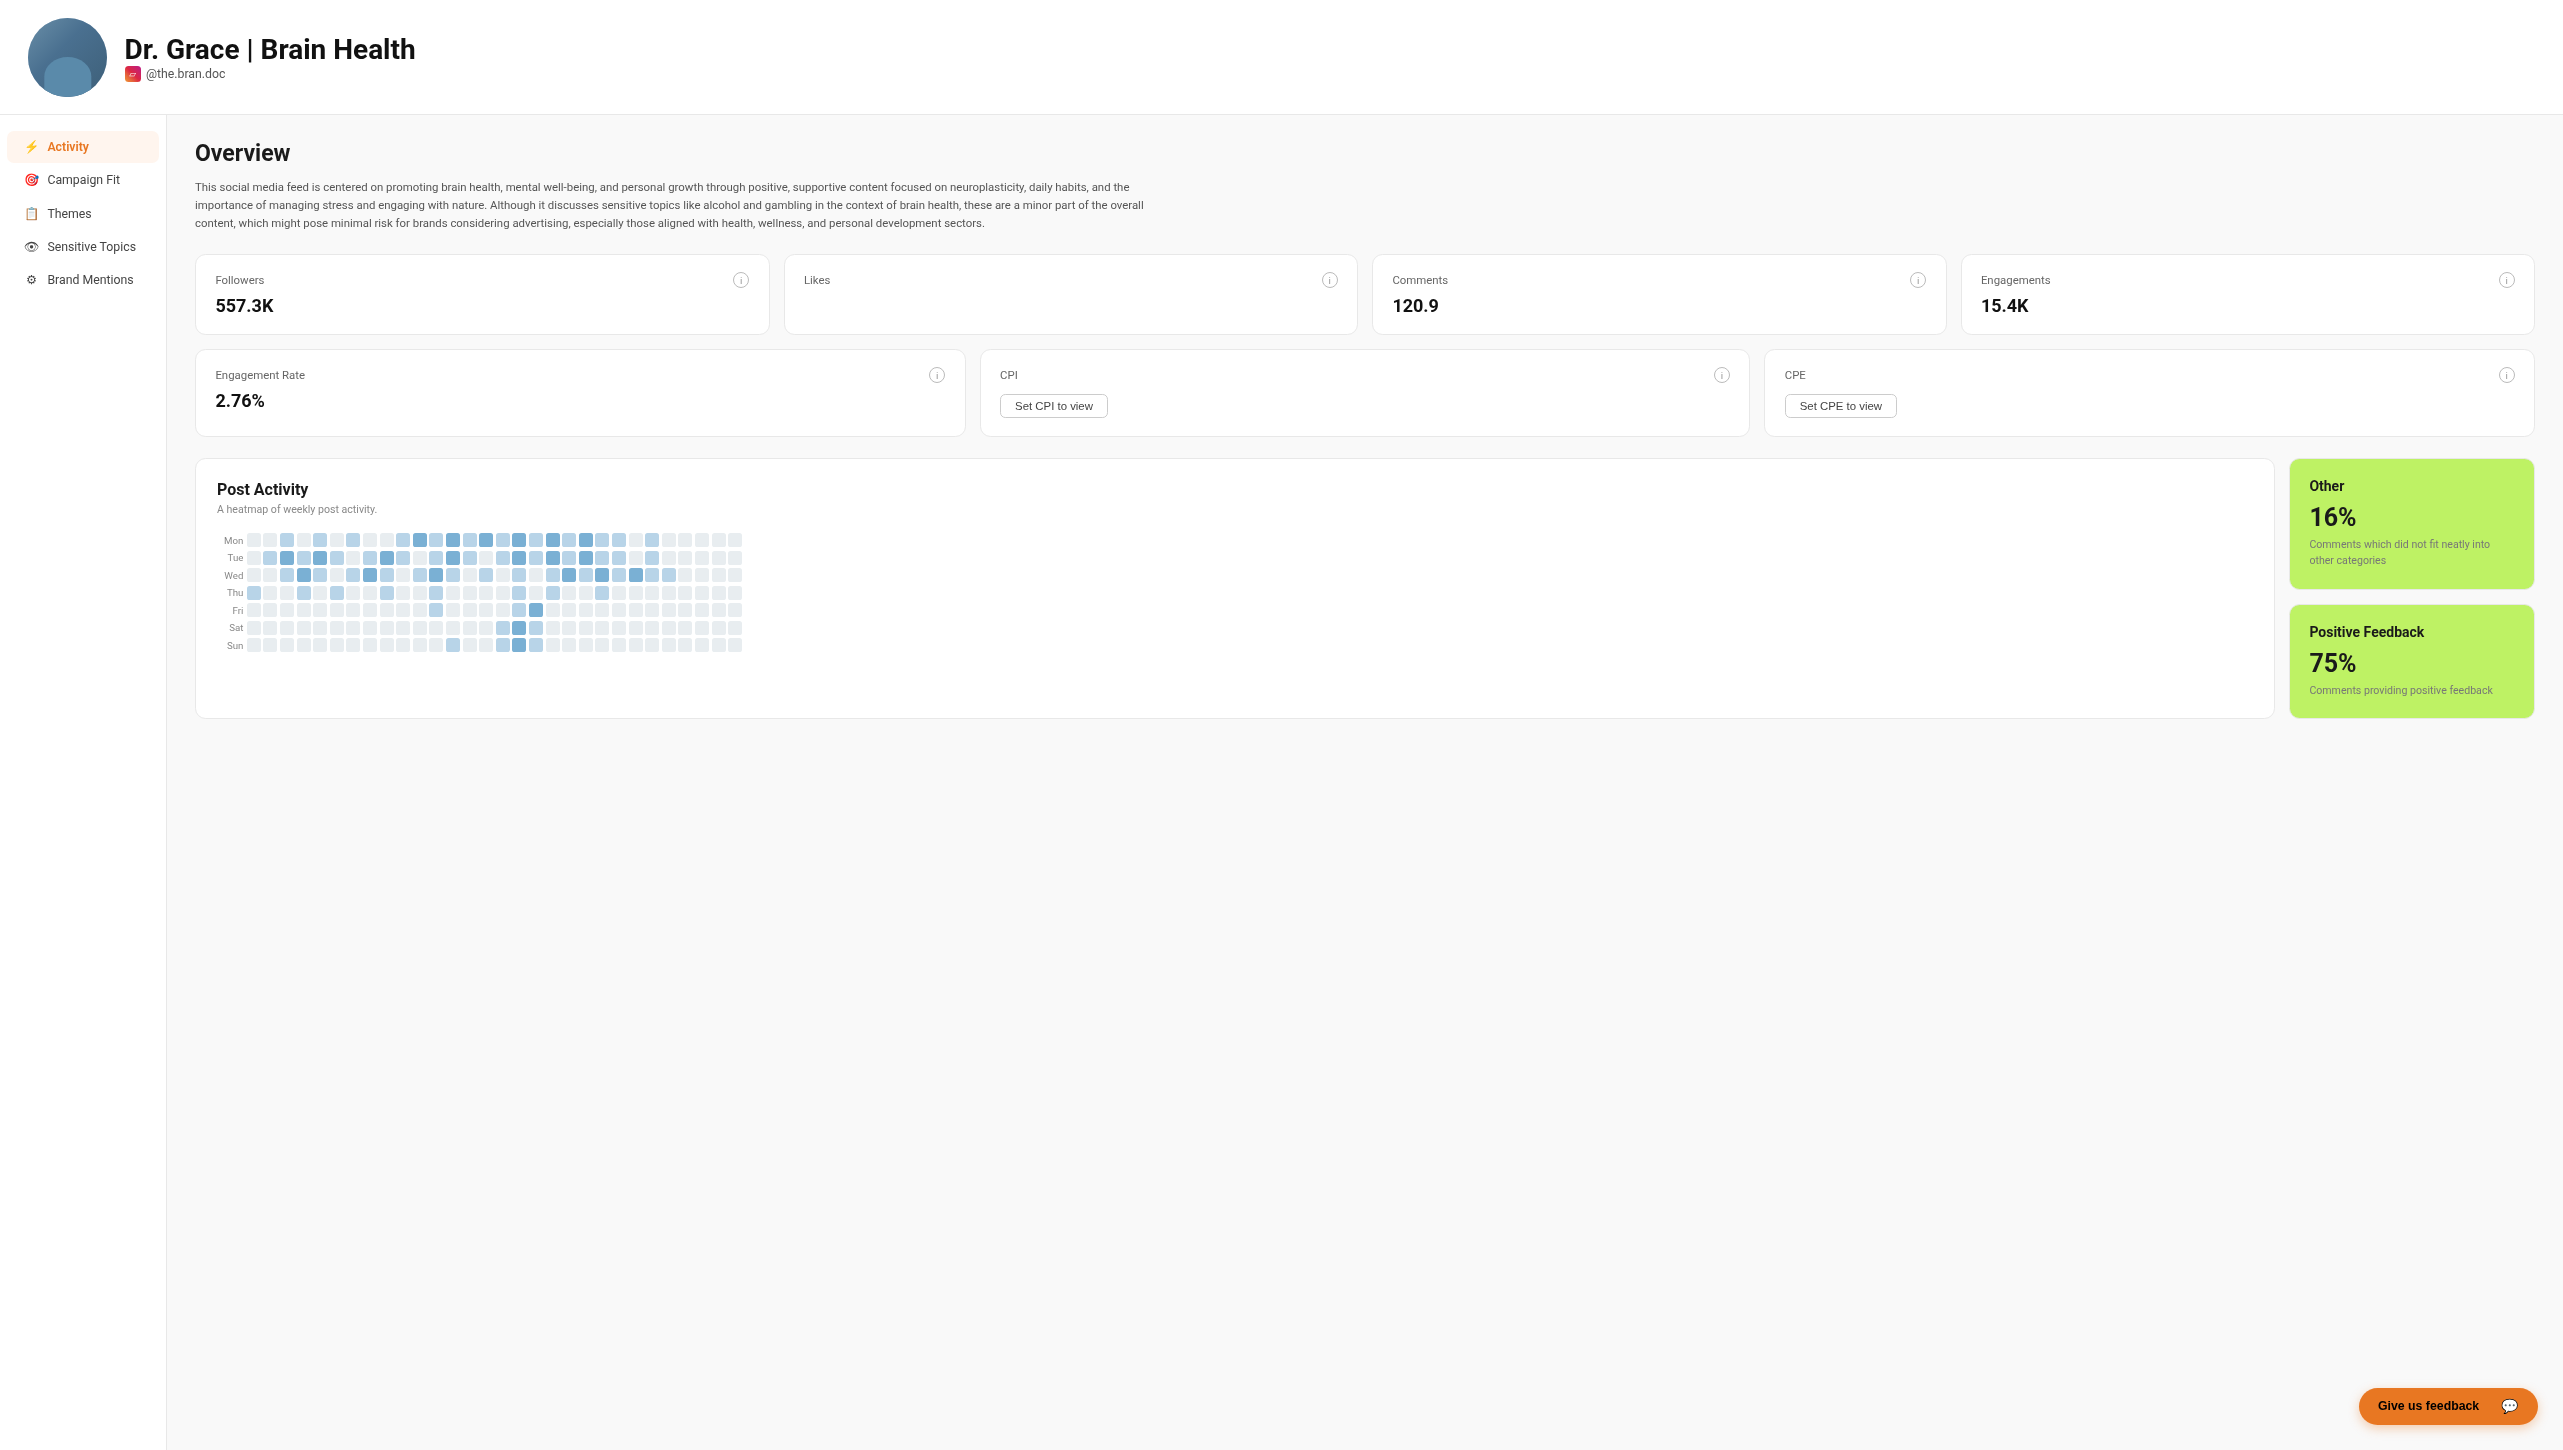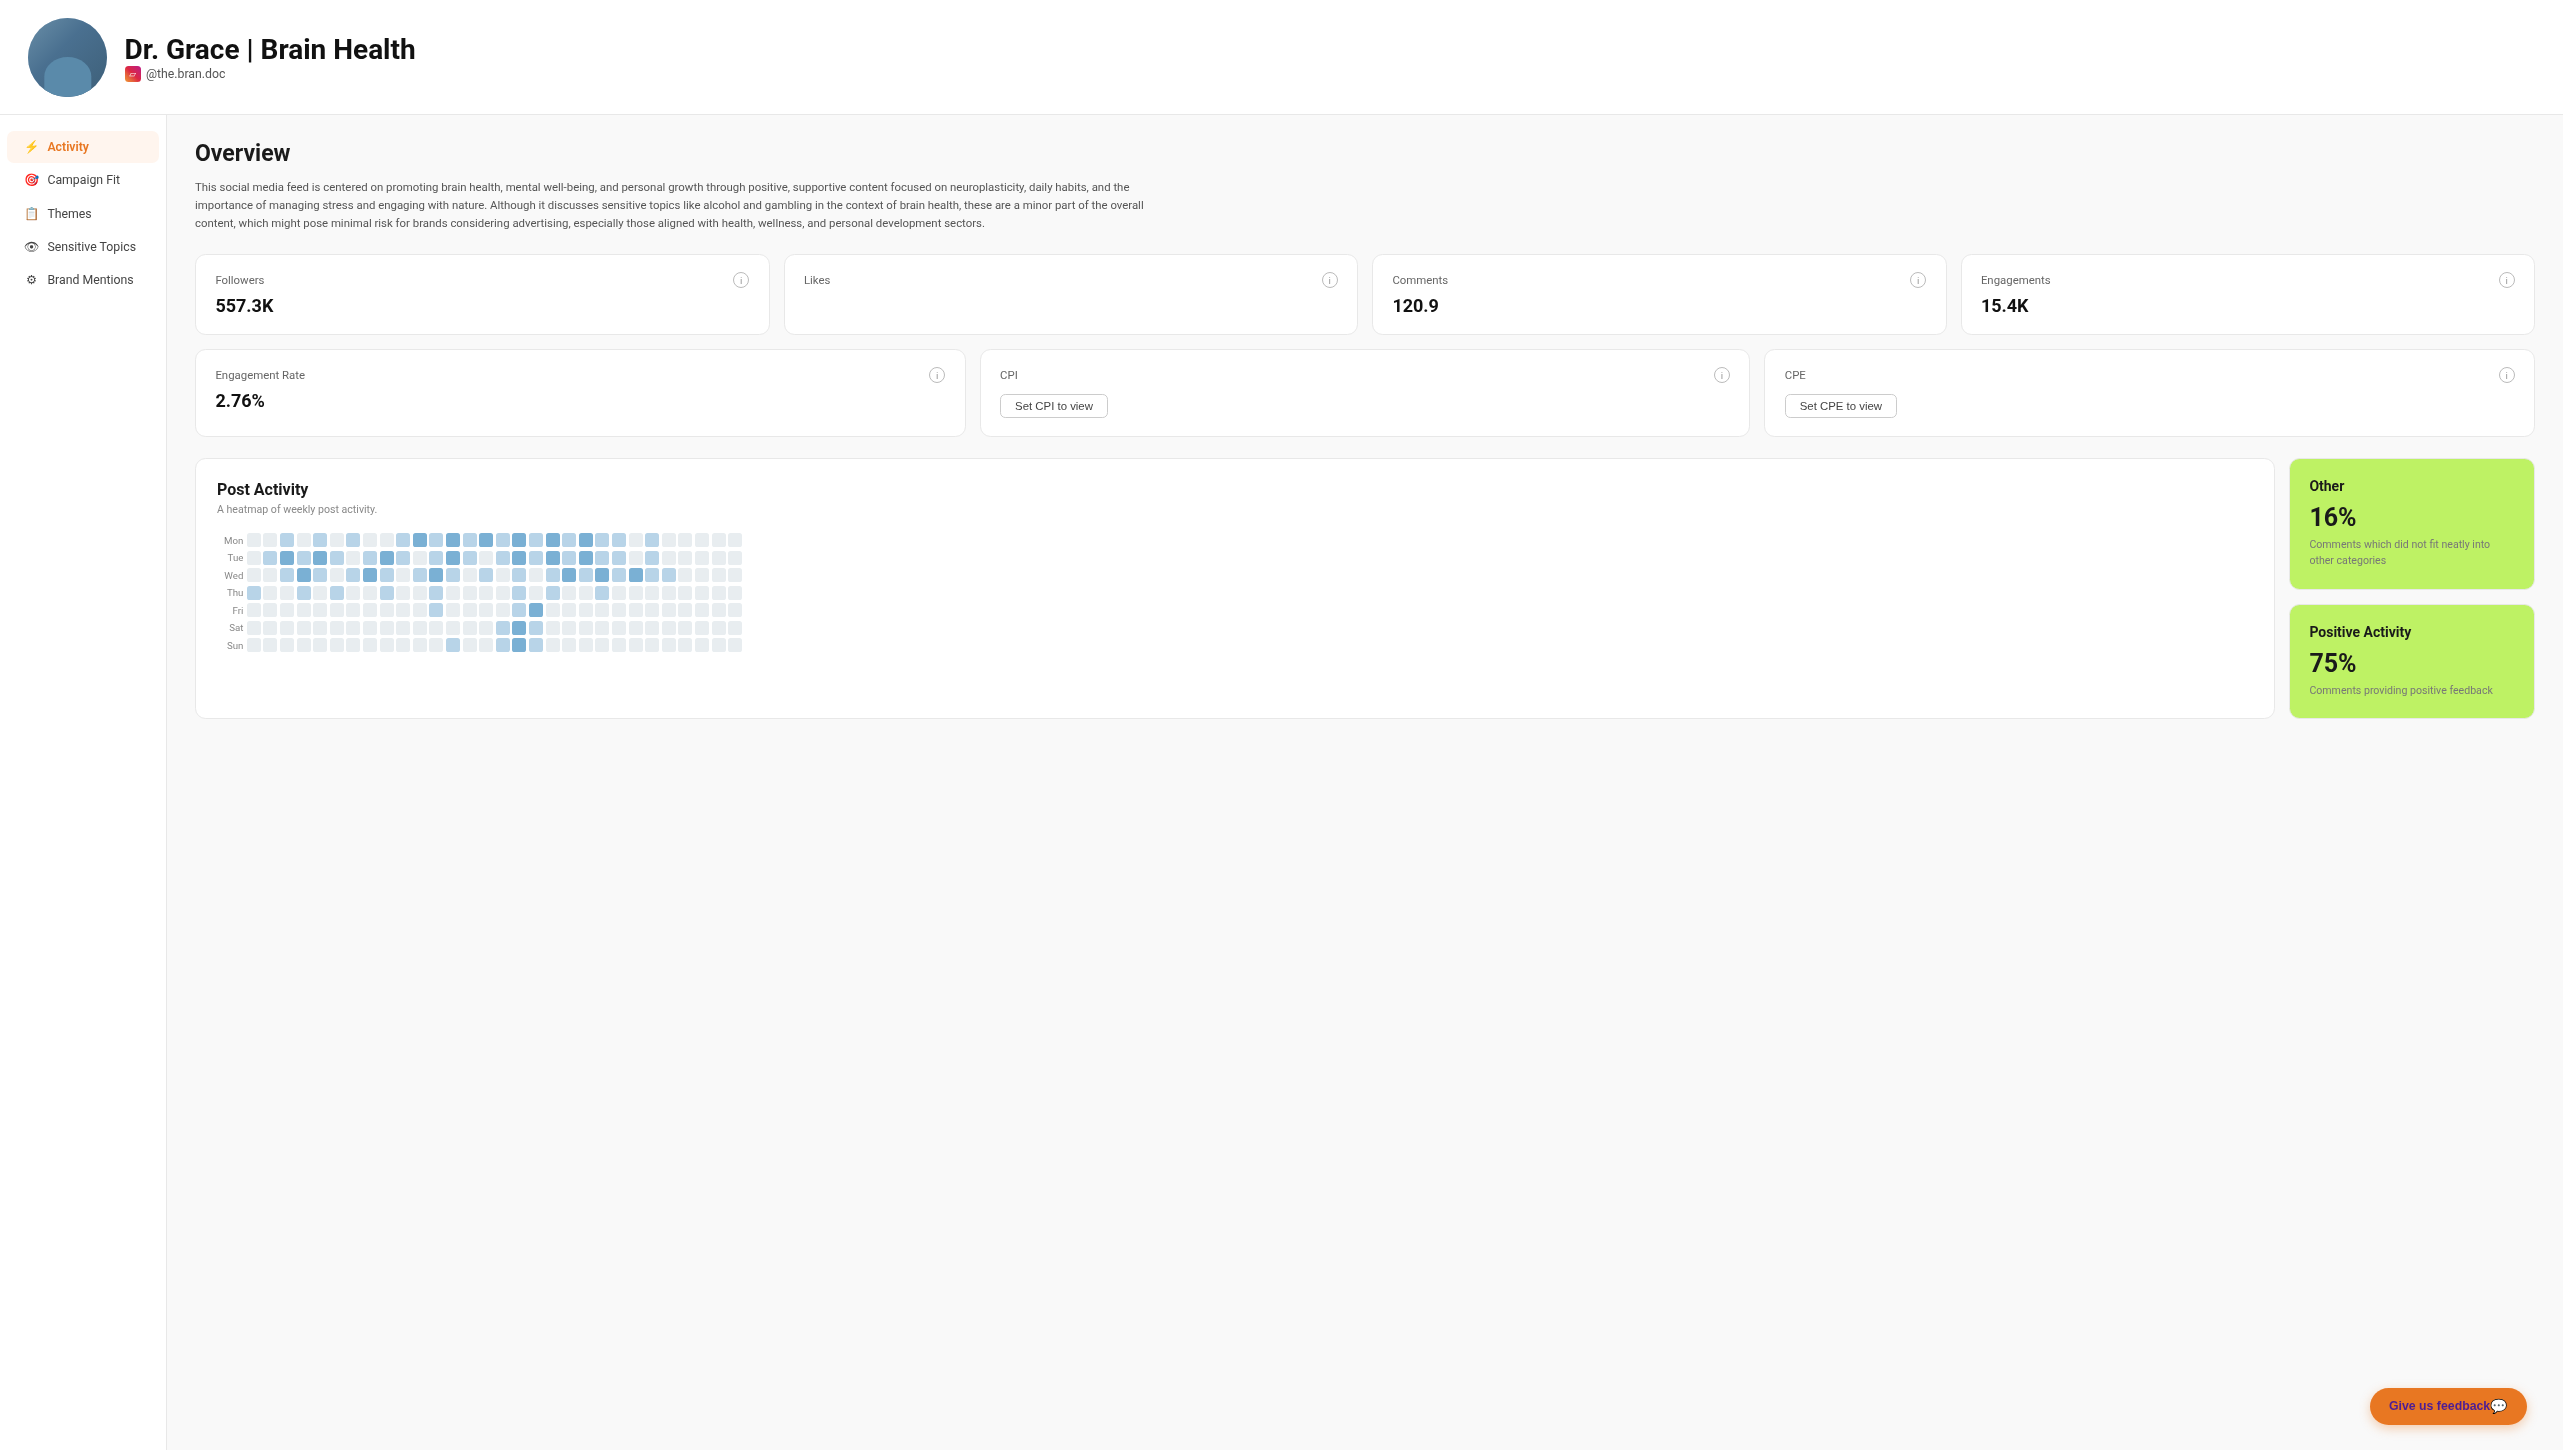--- a/index.html
+++ b/index.html
@@ -260,32 +260,32 @@
     .panel-card-desc {
       font-size: 10.6px;
       color: #777;
       line-height: 1.5;
     }
 
     
     .feedback-btn {
       position: fixed;
       bottom: 25px;
-      right: 36px;
+      right: 25px;
       background: #e87722;
-      color: #4c1d95;
+      color: #000000;
       border: none;
       border-radius: 21px;
       padding: 10.6px 19.4px;
       font-size: 12.3px;
       font-weight: 600;
       cursor: pointer;
       display: flex;
       align-items: center;
-      gap: 0;
+      gap: 22px;
       box-shadow: 0 3.5px 10.6px rgba(232,119,34,0.35);
     }
   </style>
 </head>
 <body>
 
 <div class="header">
   <div class="avatar-wrapper">
     <div class="avatar-img"></div>
   </div>
@@ -634,21 +634,21 @@
           </div>
       </div>
 
       <div class="right-panel">
         <div class="panel-card">
           <div class="panel-card-title">Other</div>
           <div class="panel-card-pct">16%</div>
           <div class="panel-card-desc">Comments which did not fit neatly into other categories</div>
         </div>
         <div class="panel-card">
-          <div class="panel-card-title">Positive Activity</div>
+          <div class="panel-card-title">Positive Feedback</div>
           <div class="panel-card-pct">75%</div>
           <div class="panel-card-desc">Comments providing positive feedback</div>
         </div>
       </div>
     </div>
   </div>
 </div>
 
 <button class="feedback-btn">
   <span>Give us feedback</span>

